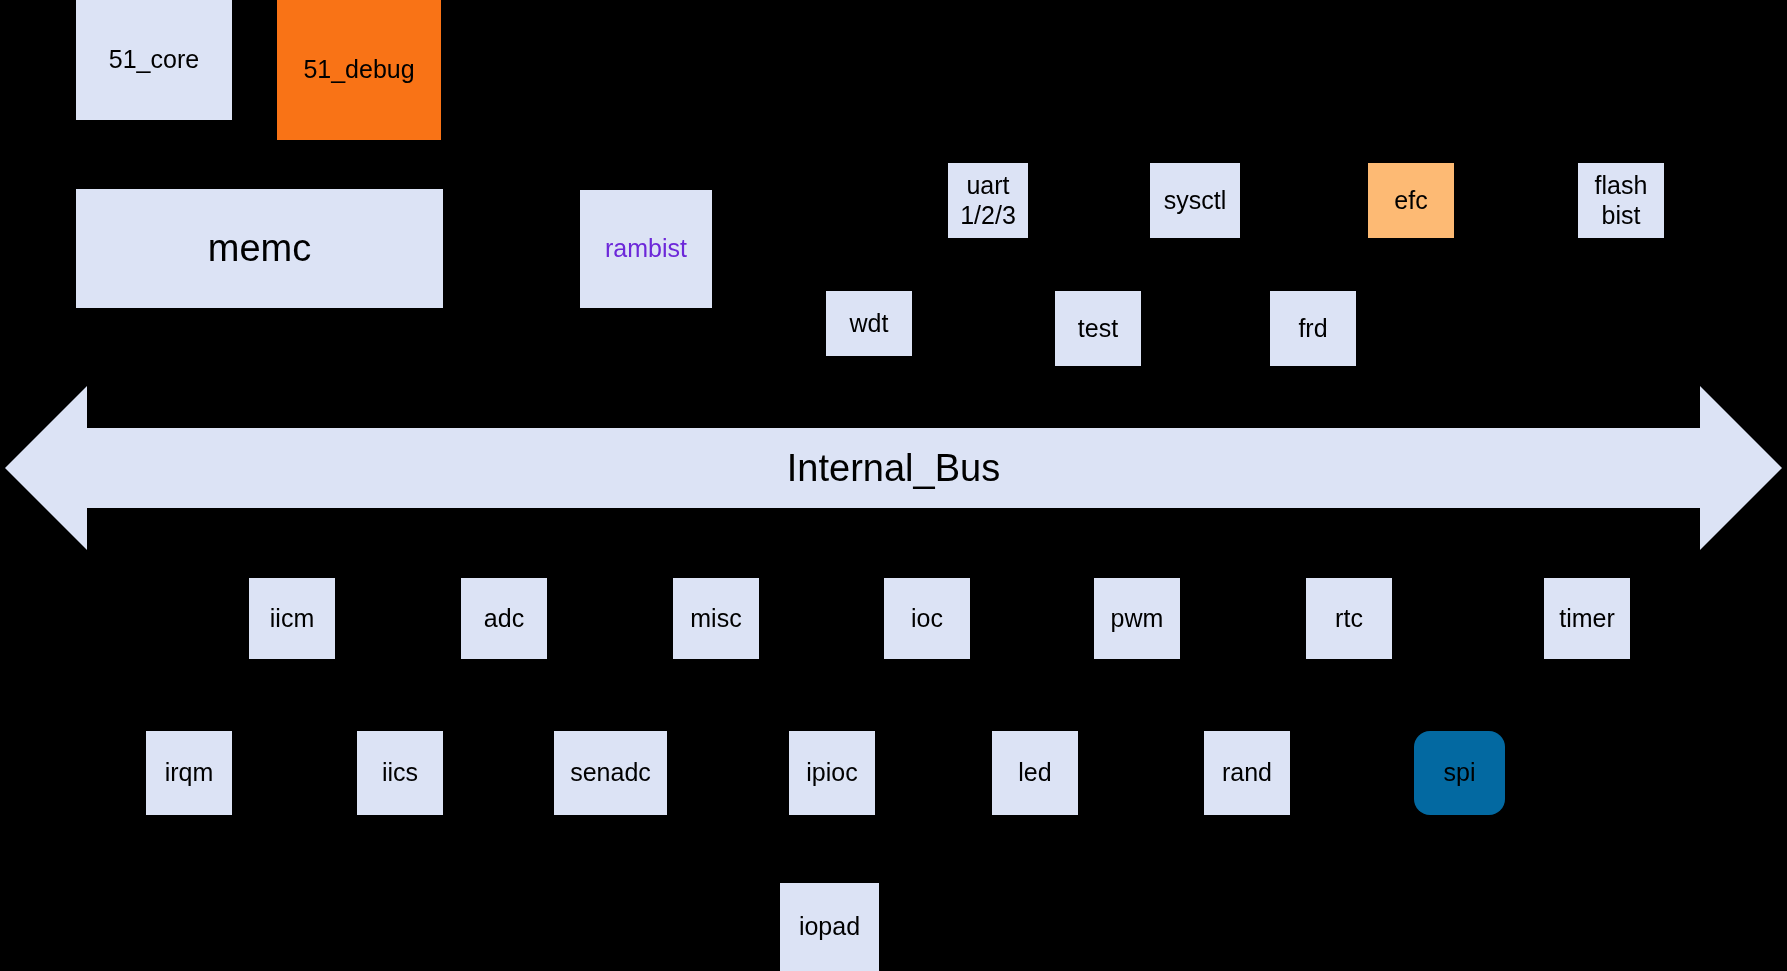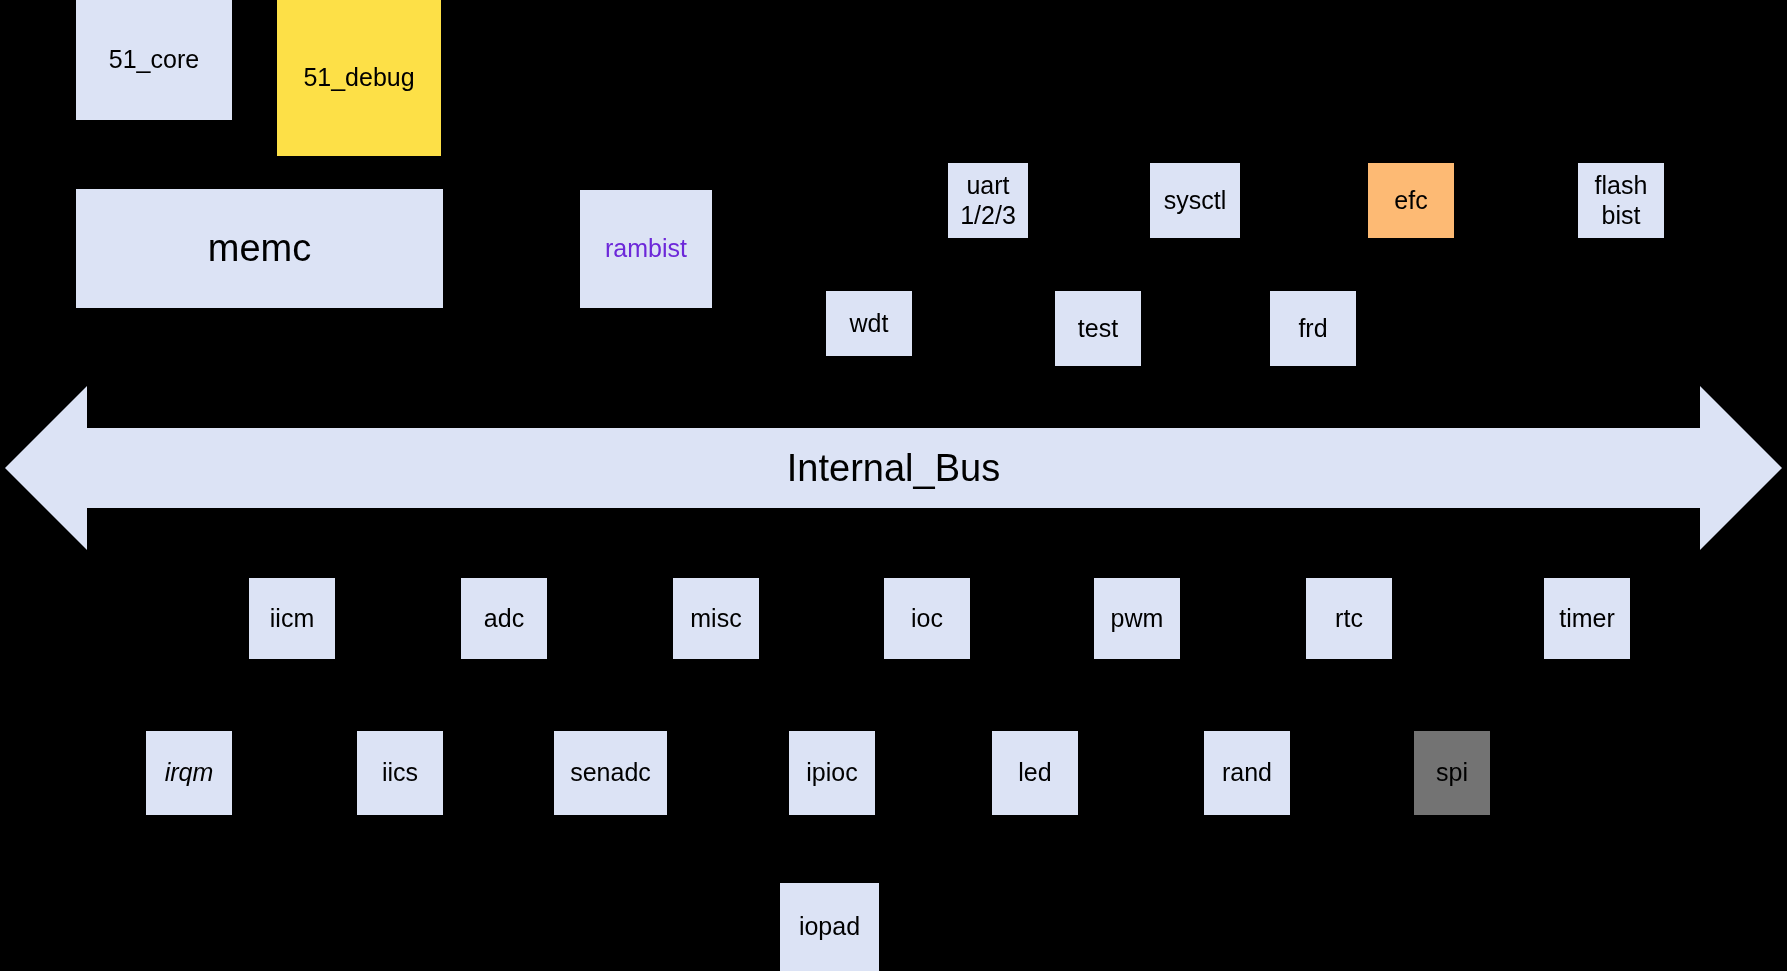--- a/index.html
+++ b/index.html
@@ -66,42 +66,42 @@
 
   <div class="bus-wrap">
     <svg class="bus-svg" viewBox="0 0 1787 180" preserveAspectRatio="none">
       <polygon points="5,90 87,8 87,50 1700,50 1700,8 1782,90 1700,172 1700,130 87,130 87,172" fill="#dce3f5"></polygon>
     </svg>
     <div class="bus-label">Internal_Bus</div>
   </div>
 
   <div id="blocks-layer">
       <div class="block" style="left: 76px; top: 0px; width: 156px; height: 120px; background: rgb(220, 227, 245); color: rgb(0, 0, 0);">51_core</div>
-      <div class="block" style="left: 277px; top: 0px; width: 164px; height: 156px; background: #fde047; color: rgb(0, 0, 0);">51_debug</div>
+      <div class="block" style="left: 277px; top: 0px; width: 164px; height: 140px; background: #f97316; color: rgb(0, 0, 0);">51_debug</div>
       <div class="block big" style="left: 76px; top: 189px; width: 367px; height: 119px; background: rgb(220, 227, 245); color: rgb(0, 0, 0);">memc</div>
       <div class="block" style="left: 580px; top: 190px; width: 132px; height: 118px; background: rgb(220, 227, 245); color: #6d28d9;">rambist</div>
       <div class="block" style="left: 948px; top: 163px; width: 80px; height: 75px; background: rgb(220, 227, 245); color: rgb(0, 0, 0);">uart
 1/2/3</div>
       <div class="block" style="left: 1150px; top: 163px; width: 90px; height: 75px; background: rgb(220, 227, 245); color: rgb(0, 0, 0);">sysctl</div>
       <div class="block" style="left: 1368px; top: 163px; width: 86px; height: 75px; background: #fdba74; color: rgb(0, 0, 0);">efc</div>
       <div class="block" style="left: 1578px; top: 163px; width: 86px; height: 75px; background: rgb(220, 227, 245); color: rgb(0, 0, 0);">flash
 bist</div>
       <div class="block" style="left: 826px; top: 291px; width: 86px; height: 65px; background: rgb(220, 227, 245); color: rgb(0, 0, 0);">wdt</div>
       <div class="block" style="left: 1055px; top: 291px; width: 86px; height: 75px; background: rgb(220, 227, 245); color: rgb(0, 0, 0);">test</div>
       <div class="block" style="left: 1270px; top: 291px; width: 86px; height: 75px; background: rgb(220, 227, 245); color: rgb(0, 0, 0);">frd</div>
       <div class="block" style="left: 249px; top: 578px; width: 86px; height: 81px; background: rgb(220, 227, 245); color: rgb(0, 0, 0);">iicm</div>
       <div class="block" style="left: 461px; top: 578px; width: 86px; height: 81px; background: rgb(220, 227, 245); color: rgb(0, 0, 0);">adc</div>
       <div class="block" style="left: 673px; top: 578px; width: 86px; height: 81px; background: rgb(220, 227, 245); color: rgb(0, 0, 0);">misc</div>
       <div class="block" style="left: 884px; top: 578px; width: 86px; height: 81px; background: rgb(220, 227, 245); color: rgb(0, 0, 0);">ioc</div>
       <div class="block" style="left: 1094px; top: 578px; width: 86px; height: 81px; background: rgb(220, 227, 245); color: rgb(0, 0, 0);">pwm</div>
       <div class="block" style="left: 1306px; top: 578px; width: 86px; height: 81px; background: rgb(220, 227, 245); color: rgb(0, 0, 0);">rtc</div>
       <div class="block" style="left: 1518px; top: 578px; width: 86px; height: 81px; background: rgb(220, 227, 245); color: rgb(0, 0, 0); margin-left: 26px;">timer</div>
-      <div class="block" style="left: 146px; top: 731px; width: 86px; height: 84px; background: rgb(220, 227, 245); color: rgb(0, 0, 0); font-style: italic;">irqm</div>
+      <div class="block" style="left: 146px; top: 731px; width: 86px; height: 84px; background: rgb(220, 227, 245); color: rgb(0, 0, 0);">irqm</div>
       <div class="block" style="left: 357px; top: 731px; width: 86px; height: 84px; background: rgb(220, 227, 245); color: rgb(0, 0, 0);">iics</div>
       <div class="block" style="left: 554px; top: 731px; width: 113px; height: 84px; background: rgb(220, 227, 245); color: rgb(0, 0, 0);">senadc</div>
       <div class="block" style="left: 789px; top: 731px; width: 86px; height: 84px; background: rgb(220, 227, 245); color: rgb(0, 0, 0);">ipioc</div>
       <div class="block" style="left: 992px; top: 731px; width: 86px; height: 84px; background: rgb(220, 227, 245); color: rgb(0, 0, 0);">led</div>
       <div class="block" style="left: 1204px; top: 731px; width: 86px; height: 84px; background: rgb(220, 227, 245); color: rgb(0, 0, 0);">rand</div>
-      <div class="block" style="left: 1414px; top: 731px; width: 76px; height: 84px; background: #737373; color: rgb(0, 0, 0);">spi</div>
+      <div class="block" style="left: 1414px; top: 731px; width: 91px; height: 84px; background: #0369a1; color: rgb(0, 0, 0); border-radius: 16px;">spi</div>
       <div class="block" style="left: 780px; top: 883px; width: 99px; height: 88px; background: rgb(220, 227, 245); color: rgb(0, 0, 0);">iopad</div>
     </div>
 
 </div>
 
 </body></html>

